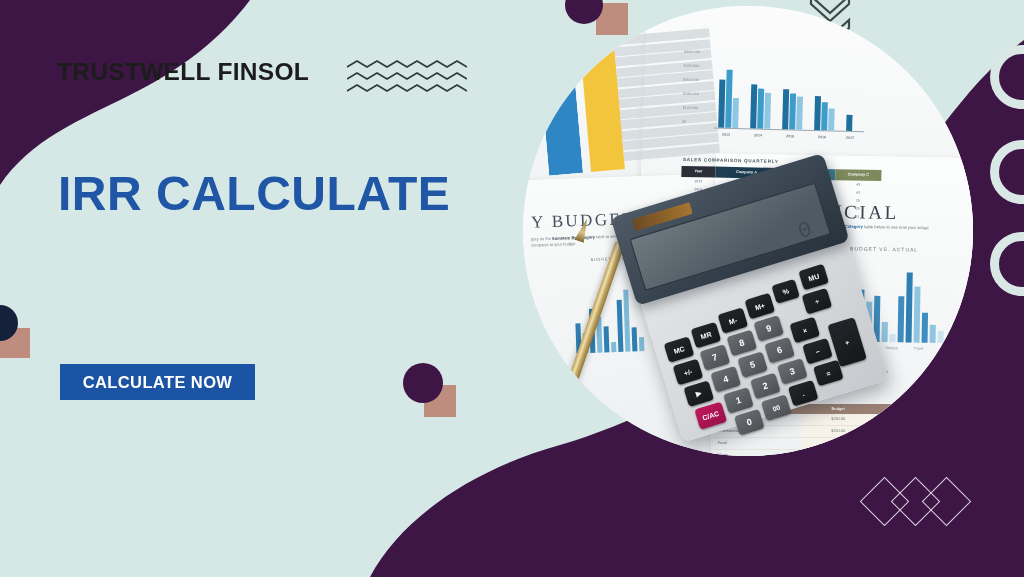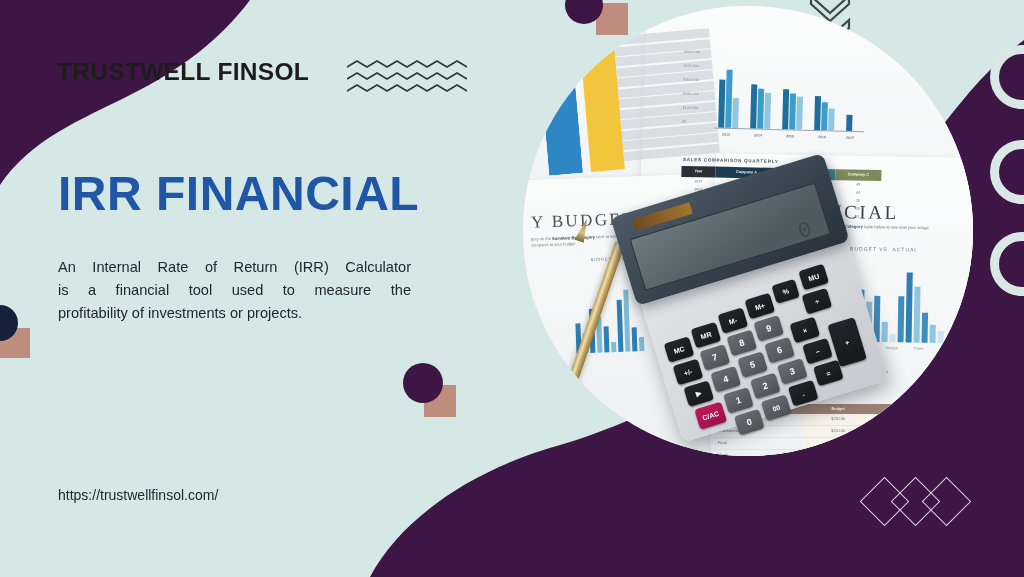--- a/index.html
+++ b/index.html
@@ -454,24 +454,19 @@
   </div>
 
   <svg class="zigzag" viewBox="0 0 120 48">
     <g fill="none" stroke="#2f3b3a" stroke-width="1.6">
       <polyline points="0,8 10,2 20,8 30,2 40,8 50,2 60,8 70,2 80,8 90,2 100,8 110,2 120,8"></polyline>
       <polyline points="0,20 10,14 20,20 30,14 40,20 50,14 60,20 70,14 80,20 90,14 100,20 110,14 120,20"></polyline>
       <polyline points="0,32 10,26 20,32 30,26 40,32 50,26 60,32 70,26 80,32 90,26 100,32 110,26 120,32"></polyline>
     </g>
   </svg>
 
-  <div class="headline">IRR FINANCIAL</div>
-
-  <div class="desc">
-    <span style="text-align: justify; text-align-last: justify;">An Internal Rate of Return (IRR) Calculator</span>
-    <span style="text-align: justify; text-align-last: justify;">is a financial tool used to measure the</span>
-    <span>profitability of investments or projects.</span>
-  </div>
-
-
-  <div class="url">https://trustwellfinsol.com/</div>
+  <div class="headline">IRR CALCULATE</div>
+
+
+  <button class="cta">CALCULATE NOW</button>
+
 
 </div>
 
 </body></html>

